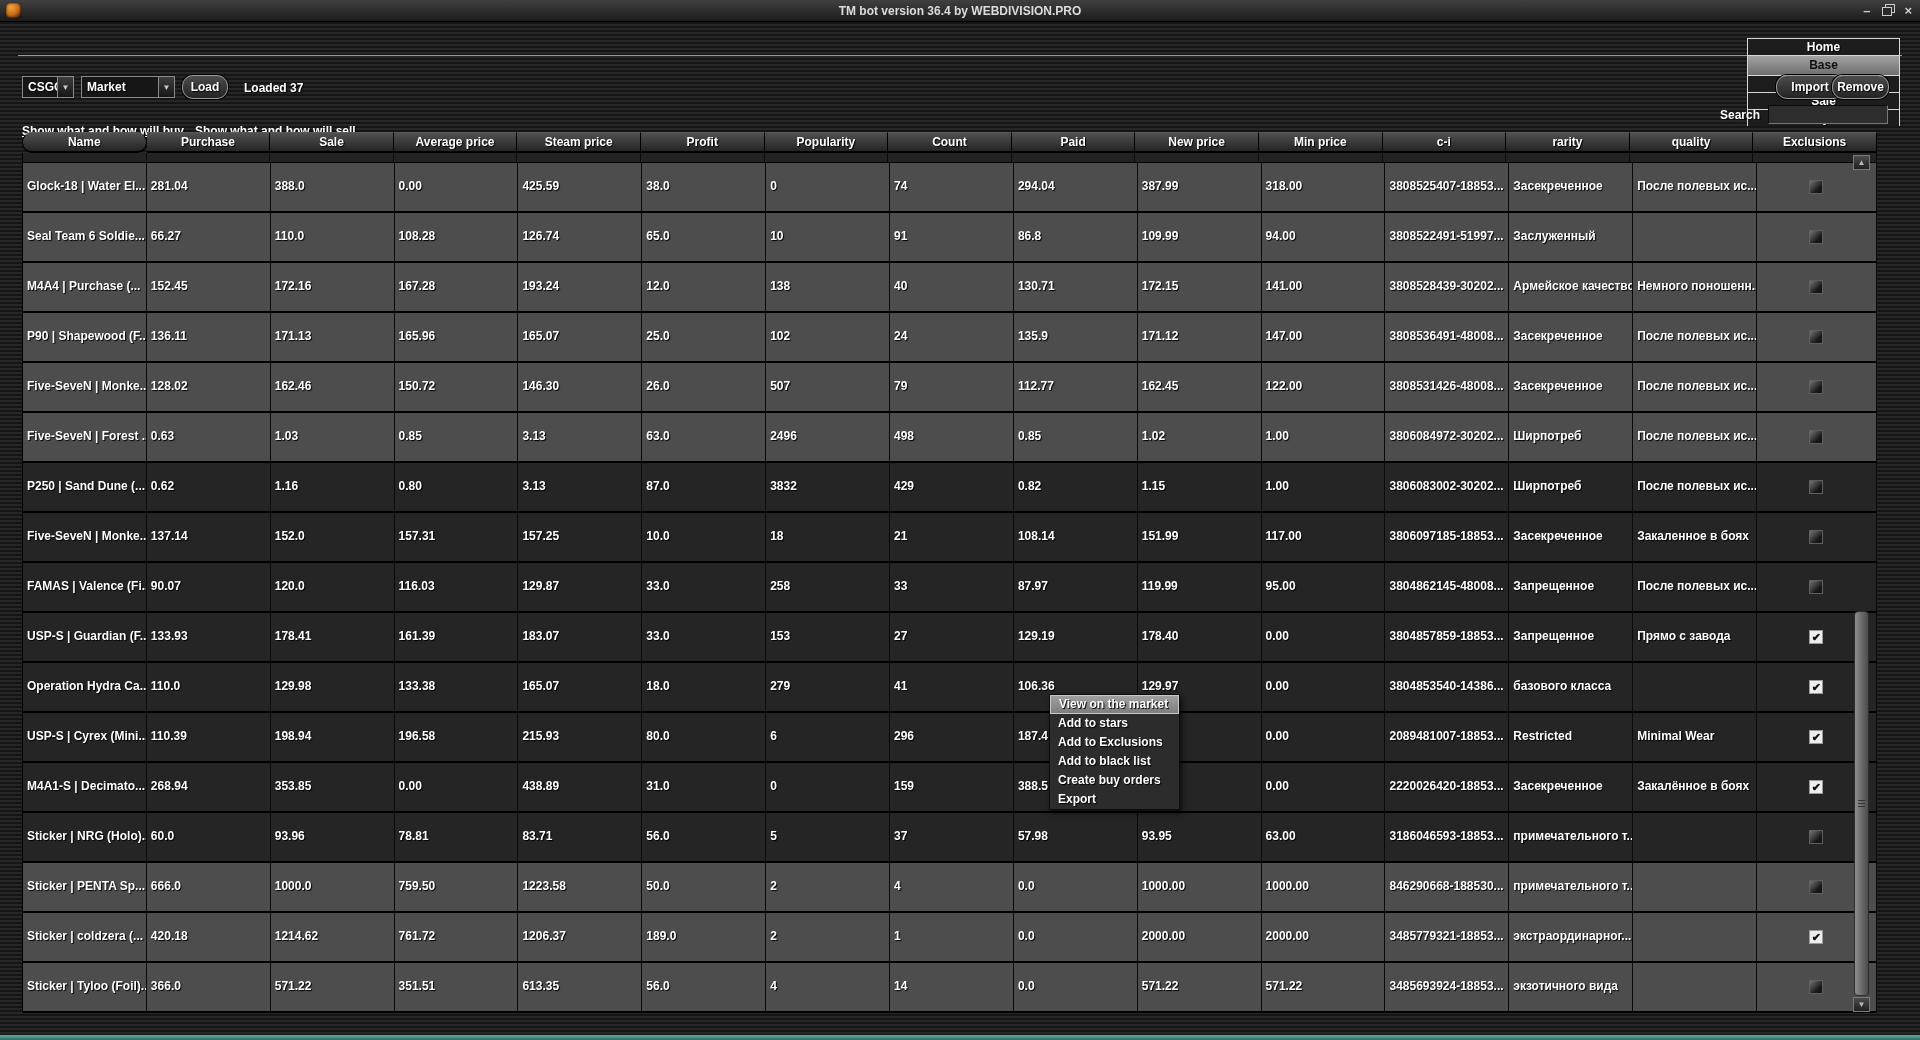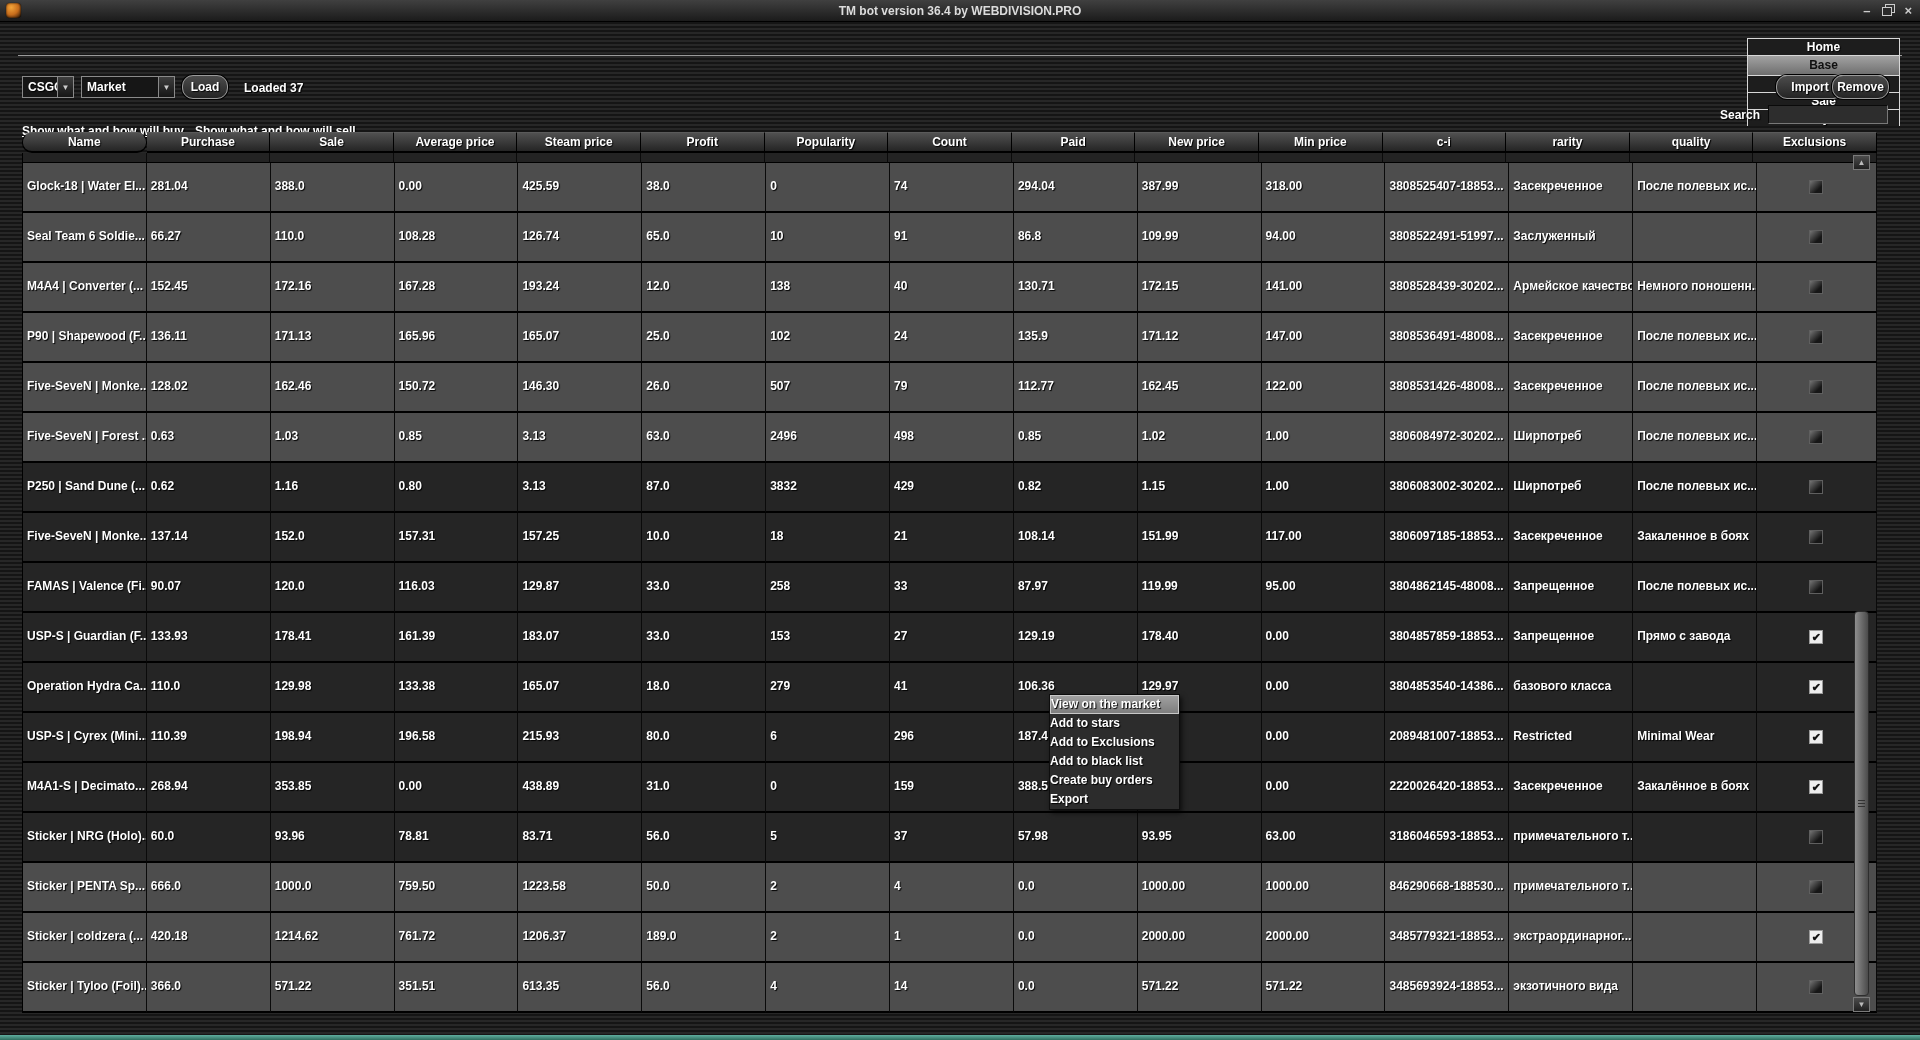--- a/index.html
+++ b/index.html
@@ -82,21 +82,21 @@
     background:linear-gradient(#4c4c4c,#202020); border:1px solid #7a7a7a;
     color:#bbb; font-size:8px; text-align:center; line-height:13px; }
   #sbtn-up{ top:3px; } #sbtn-down{ bottom:1px; }
   #sthumb{ position:absolute; left:1px; top:459px; width:15px; height:385px; border-radius:4px;
     background:linear-gradient(90deg,#8e8e8e,#4b4b4b); border:1px solid #2d2d2d; }
   #sthumb .grip{ position:absolute; left:3px; right:3px; top:50%; margin-top:-4px; height:8px;
     background:repeating-linear-gradient(180deg,#333 0 1px,transparent 1px 3px); }
   
   #context-menu{ position:absolute; left:1049px; top:694px; width:131px; z-index:20;
     background:#2c2c2c; border:1px solid #0d0d0d; box-shadow:2px 3px 5px rgba(0,0,0,.65); }
-  .menu-item{ height:19px; line-height:18px; padding-left:0; color:#fff; font-size:12px;
+  .menu-item{ height:19px; line-height:18px; padding-left:8px; color:#fff; font-size:12px;
     text-shadow:1px 1px 1px #000; overflow:hidden; white-space:nowrap; cursor:pointer; }
   .menu-item.highlighted{ background:linear-gradient(#a0a0a0,#7e7e7e); border:1px solid #c8c8c8;
     line-height:16px; }
   
   #bottom-bar{ position:absolute; left:0; bottom:0; width:100%; height:5px;
     background:linear-gradient(#5fae9e,#2f6e5f); }
 </style>
 </head>
 <body>
 
@@ -209,21 +209,21 @@
           <div class="cell">109.99</div>
           <div class="cell">94.00</div>
           <div class="cell">3808522491-51997...</div>
           <div class="cell">Заслуженный</div>
           <div class="cell"></div>
           <div class="cell check-cell">
             <div class="checkbox"></div>
           </div>
         </div>
         <div class="trow light">
-          <div class="cell">M4A4 | Converter (...</div>
+          <div class="cell">M4A4 | Purchase (...</div>
           <div class="cell">152.45</div>
           <div class="cell">172.16</div>
           <div class="cell">167.28</div>
           <div class="cell">193.24</div>
           <div class="cell">12.0</div>
           <div class="cell">138</div>
           <div class="cell">40</div>
           <div class="cell">130.71</div>
           <div class="cell">172.15</div>
           <div class="cell">141.00</div>

